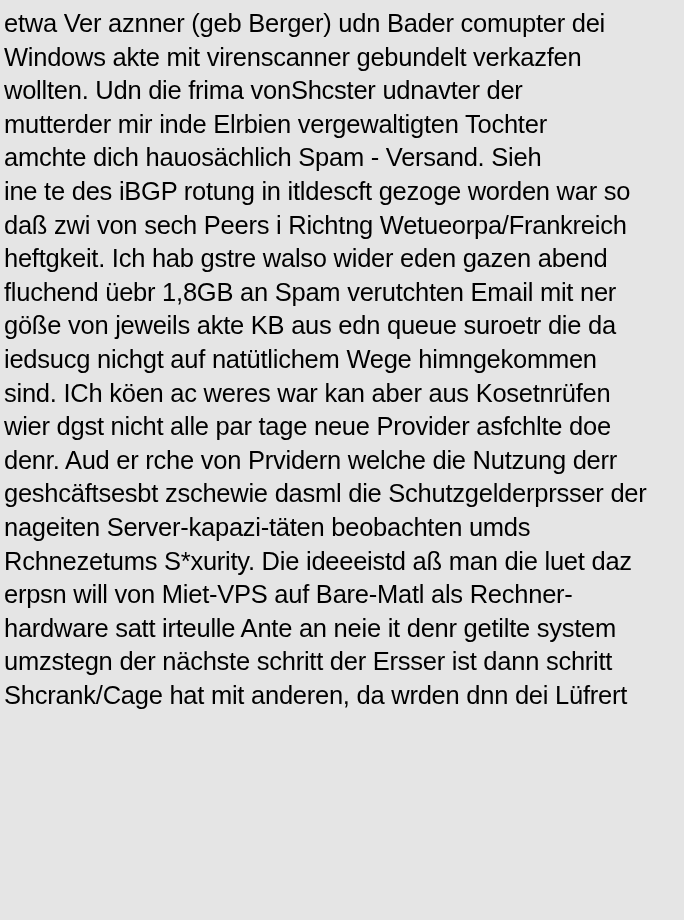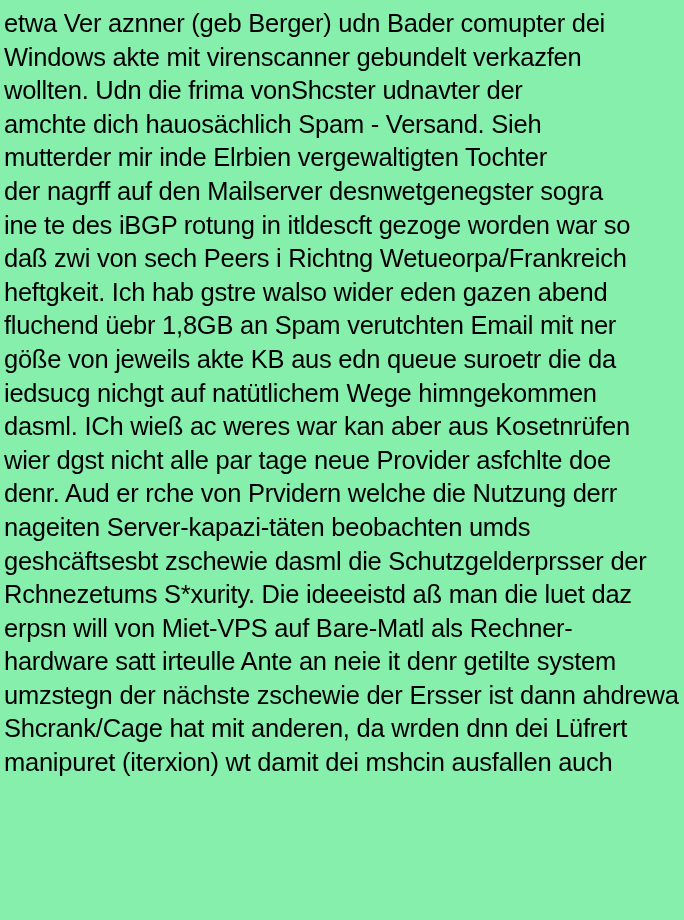--- a/index.html
+++ b/index.html
@@ -4,21 +4,21 @@
 <style>
   html, body {
     margin: 0;
     padding: 0;
     background: #ffffff;
   }
   .page {
     position: relative;
     width: 684px;
     height: 920px;
-    background: #86efac;
+    background: #e5e5e5;
     overflow: hidden;
     box-sizing: border-box;
   }
   .text-block {
     padding: 7px 0 0 4px;
     font-family: "Liberation Sans", sans-serif;
     font-size: 25.5px;
     line-height: 33.6px;
     letter-spacing: -0.25px;
     color: #000000;
@@ -29,34 +29,32 @@
   }
 </style>
 </head>
 <body>
 
 <div class="page">
   <div class="text-block">
       <div class="text-line">etwa Ver aznner (geb Berger) udn Bader comupter dei</div>
       <div class="text-line">Windows akte mit virenscanner gebundelt verkazfen</div>
       <div class="text-line">wollten. Udn die frima vonShcster udnavter der</div>
+      <div class="text-line">mutterder mir inde Elrbien vergewaltigten Tochter</div>
       <div class="text-line">amchte dich hauosächlich Spam - Versand. Sieh</div>
-      <div class="text-line">mutterder mir inde Elrbien vergewaltigten Tochter</div>
-      <div class="text-line">der nagrff auf den Mailserver desnwetgenegster sogra</div>
       <div class="text-line">ine te des iBGP rotung in itldescft gezoge worden war so</div>
       <div class="text-line">daß zwi von sech Peers i Richtng Wetueorpa/Frankreich</div>
       <div class="text-line">heftgkeit. Ich hab gstre walso wider eden gazen abend</div>
       <div class="text-line">fluchend üebr 1,8GB an Spam verutchten Email mit ner</div>
       <div class="text-line">göße von jeweils akte KB aus edn queue suroetr die da</div>
       <div class="text-line">iedsucg nichgt auf natütlichem Wege himngekommen</div>
-      <div class="text-line">dasml. ICh wieß ac weres war kan aber aus Kosetnrüfen</div>
+      <div class="text-line">sind. ICh köen ac weres war kan aber aus Kosetnrüfen</div>
       <div class="text-line">wier dgst nicht alle par tage neue Provider asfchlte doe</div>
       <div class="text-line">denr. Aud er rche von Prvidern welche die Nutzung derr</div>
+      <div class="text-line">geshcäftsesbt zschewie dasml die Schutzgelderprsser der</div>
       <div class="text-line">nageiten Server-kapazi-täten beobachten umds</div>
-      <div class="text-line">geshcäftsesbt zschewie dasml die Schutzgelderprsser der</div>
       <div class="text-line">Rchnezetums S*xurity. Die ideeeistd aß man die luet daz</div>
       <div class="text-line">erpsn will von Miet-VPS auf Bare-Matl als Rechner-</div>
       <div class="text-line">hardware satt irteulle Ante an neie it denr getilte system</div>
-      <div class="text-line">umzstegn der nächste zschewie der Ersser ist dann ahdrewa</div>
+      <div class="text-line">umzstegn der nächste schritt der Ersser ist dann schritt</div>
       <div class="text-line">Shcrank/Cage hat mit anderen, da wrden dnn dei Lüfrert</div>
-      <div class="text-line">manipuret (iterxion) wt damit dei mshcin ausfallen auch</div>
     </div>
 </div>
 
 </body></html>

